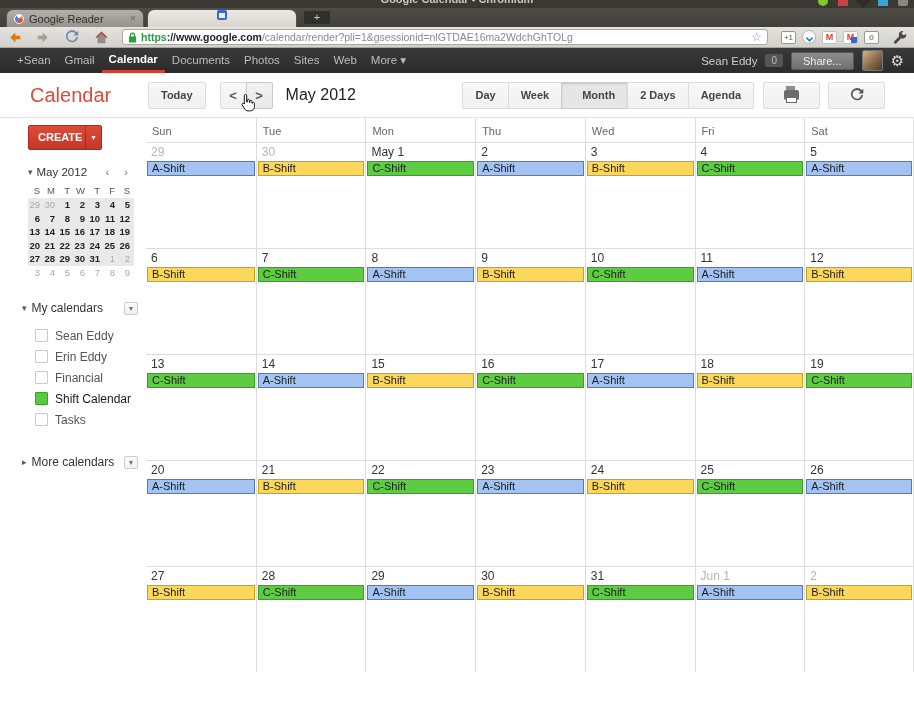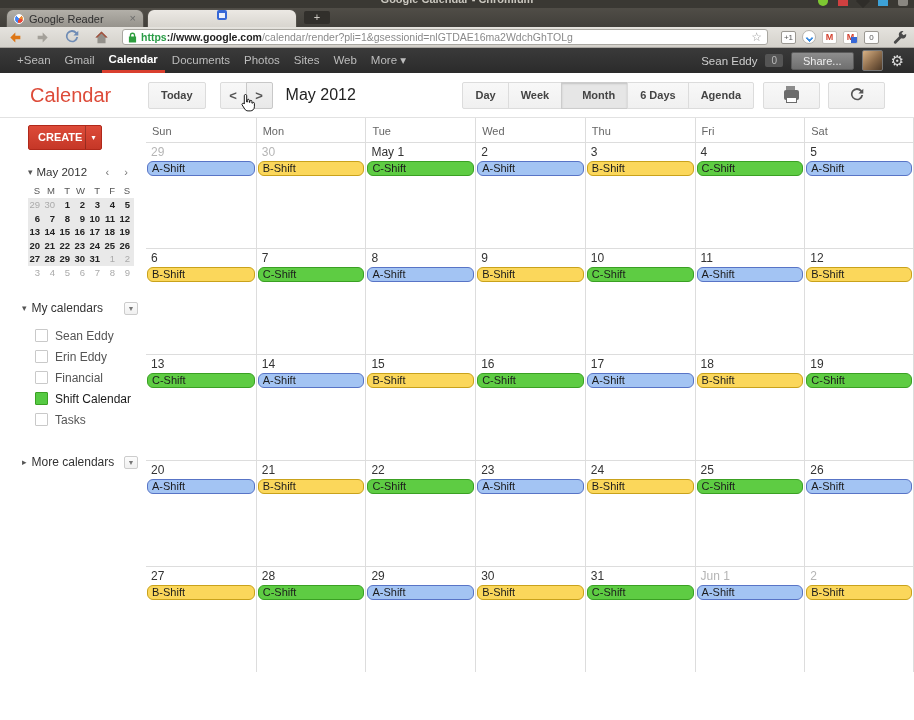--- a/index.html
+++ b/index.html
@@ -129,21 +129,21 @@
   .day-headers { display:grid; grid-template-columns:repeat(7,1fr); height:24px; }
   .day-headers > div { font-size:11px; color:#666; padding:7px 0 0 6px; border-left:1px solid #ddd; }
   .day-headers > div:first-child { border-left:none; }
   .day-headers > div:last-child { border-right:1px solid #ddd; }
   .week { display:grid; grid-template-columns:repeat(7,1fr); height:106px; border-top:1px solid #ddd; }
   .cell { border-left:1px solid #ddd; overflow:hidden; }
   .cell:first-child { border-left:none; }
   .cell:last-child { border-right:1px solid #ddd; }
   .date { display:block; font-size:12px; color:#333; padding:2px 0 1px 5px; height:18px; }
   .date.muted { color:#b5b5b5; }
-  .event { margin:0 1px; height:15px; border:1px solid; border-radius:6px; font-size:11px; line-height:13px; padding-left:4px; color:#1c1c1c; white-space:nowrap; overflow:hidden; }
+  .event { margin:0 1px; height:15px; border:1px solid; border-radius:0; font-size:11px; line-height:13px; padding-left:4px; color:#1c1c1c; white-space:nowrap; overflow:hidden; }
 </style>
 </head>
 <body>
 
 <div class="page">
 
   <div class="titlebar">
     <div class="titlebar-text">Google Calendar - Chromium</div>
     <div class="tray">
       <i class="t-green"></i>
@@ -242,21 +242,21 @@
     <div class="navpair">
       <div class="btn prev">&lt;</div>
       <div class="btn next">&gt;</div>
     </div>
     <div class="range-label">May 2012</div>
     <div class="header-right">
       <div id="views">
           <div class="btn">Day</div>
           <div class="btn">Week</div>
           <div class="btn active">Month</div>
-          <div class="btn">6 Days</div>
+          <div class="btn">2 Days</div>
           <div class="btn">Agenda</div>
         </div>
       <div class="btn iconbtn print-btn">
           <span class="printer"></span>
         </div>
       <div class="btn iconbtn refresh-btn">
         <svg width="14" height="14" viewBox="0 0 16 16">
             <path d="M13.5 2.6 A7 7 0 1 0 15 8 h-2.1 A5 5 0 1 1 11.9 4.1 L9.6 6.4 h5.6 V.8 z" fill="#555"></path>
           </svg>
       </div>
@@ -379,24 +379,24 @@
           <span class="tri">▸</span>
           <span>More calendars</span>
           <span class="dropbox">▼</span>
         </div>
       </div>
     </div>
 
     <div class="main">
       <div class="day-headers" id="day-headers">
           <div>Sun</div>
+          <div>Tue</div>
           <div>Mon</div>
-          <div>Tue</div>
+          <div>Thu</div>
           <div>Wed</div>
-          <div>Thu</div>
           <div>Fri</div>
           <div>Sat</div>
         </div>
       <div id="weeks">
           <div class="week">
             <div class="cell">
               <span class="date muted">29</span>
               <div class="event" style="background: rgb(163, 196, 243); border-color: rgb(88, 116, 198);">A-Shift</div>
             </div>
             <div class="cell">

